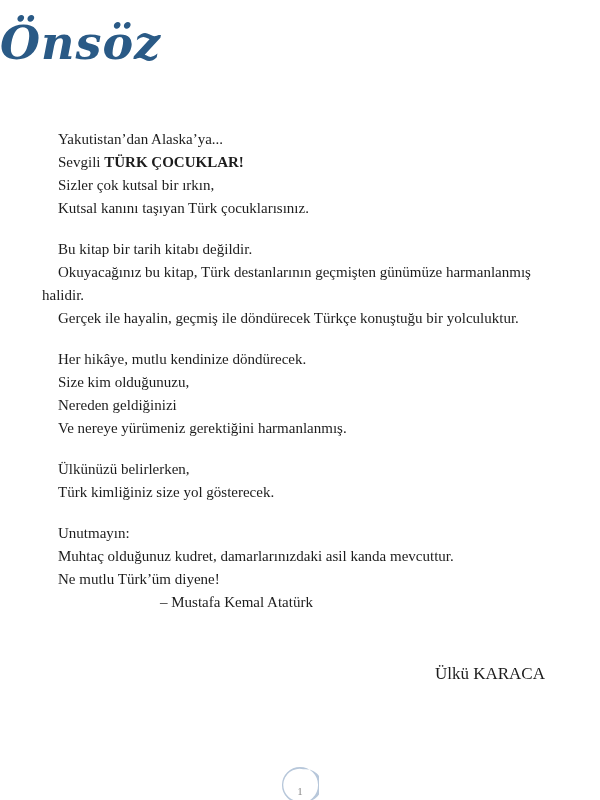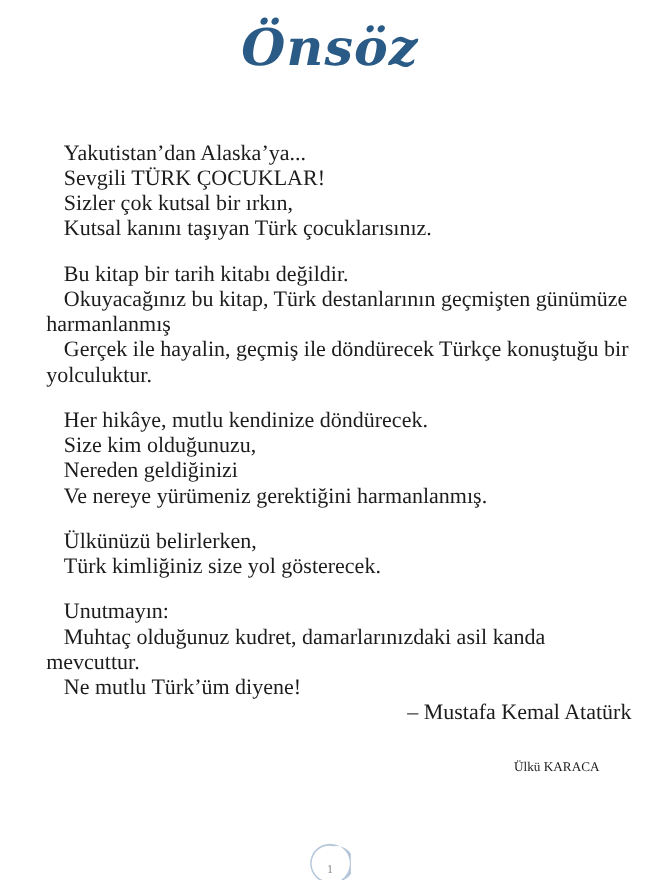--- a/index.html
+++ b/index.html
@@ -8,46 +8,46 @@
     height: 800px;
     background: #ffffff;
     position: relative;
     overflow: hidden;
     font-family: "Liberation Serif", serif;
     color: #1c1c1c;
   }
   .page-title {
     margin: 0;
     padding-top: 16px;
-    text-align: center;
+    text-align: left;
     font-family: "DejaVu Serif", serif;
     font-style: italic;
     font-weight: 700;
     font-size: 46px;
     letter-spacing: 1px;
     color: #2a5a86;
   }
   .body-text {
     position: absolute;
     top: 128px;
     left: 42px;
-    right: 26px;
-    font-size: 20px;
+    right: 14px;
+    font-size: 15px;
     line-height: 23px;
   }
   .para { margin: 0 0 18px 0; }
   .line { text-indent: 16px; }
   .line.wrap-cont { text-indent: 0; }
-  .emphasis { font-weight: normal; }
-  .attribution { text-indent: 0; padding-left: 118px; text-align: right; }
+  .emphasis { font-weight: bold; }
+  .attribution { text-indent: 0; padding-left: 118px; }
   .author-signature {
     position: absolute;
-    top: 690px;
+    top: 664px;
     right: 55px;
-    font-size: 12px;
+    font-size: 17px;
   }
   .page-footer {
     position: absolute;
     left: 0;
     right: 0;
     bottom: 0;
     height: 42px;
     display: flex;
     justify-content: center;
     align-items: flex-end;
@@ -81,20 +81,21 @@
     <div class="para">
       <div class="line">Yakutistan’dan Alaska’ya...</div>
       <div class="line"><span>Sevgili </span><span class="emphasis">TÜRK ÇOCUKLAR!</span></div>
       <div class="line">Sizler çok kutsal bir ırkın,</div>
       <div class="line">Kutsal kanını taşıyan Türk çocuklarısınız.</div>
     </div>
 
     <div class="para">
       <div class="line">Bu kitap bir tarih kitabı değildir.</div>
       <div class="line">Okuyacağınız bu kitap, Türk destanlarının geçmişten günümüze harmanlanmış</div>
+      <div class="line wrap-cont">halidir.</div>
       <div class="line">Gerçek ile hayalin, geçmiş ile döndürecek Türkçe konuştuğu bir yolculuktur.</div>
     </div>
 
     <div class="para">
       <div class="line">Her hikâye, mutlu kendinize döndürecek.</div>
       <div class="line">Size kim olduğunuzu,</div>
       <div class="line">Nereden geldiğinizi</div>
       <div class="line">Ve nereye yürümeniz gerektiğini harmanlanmış.</div>
     </div>
 

